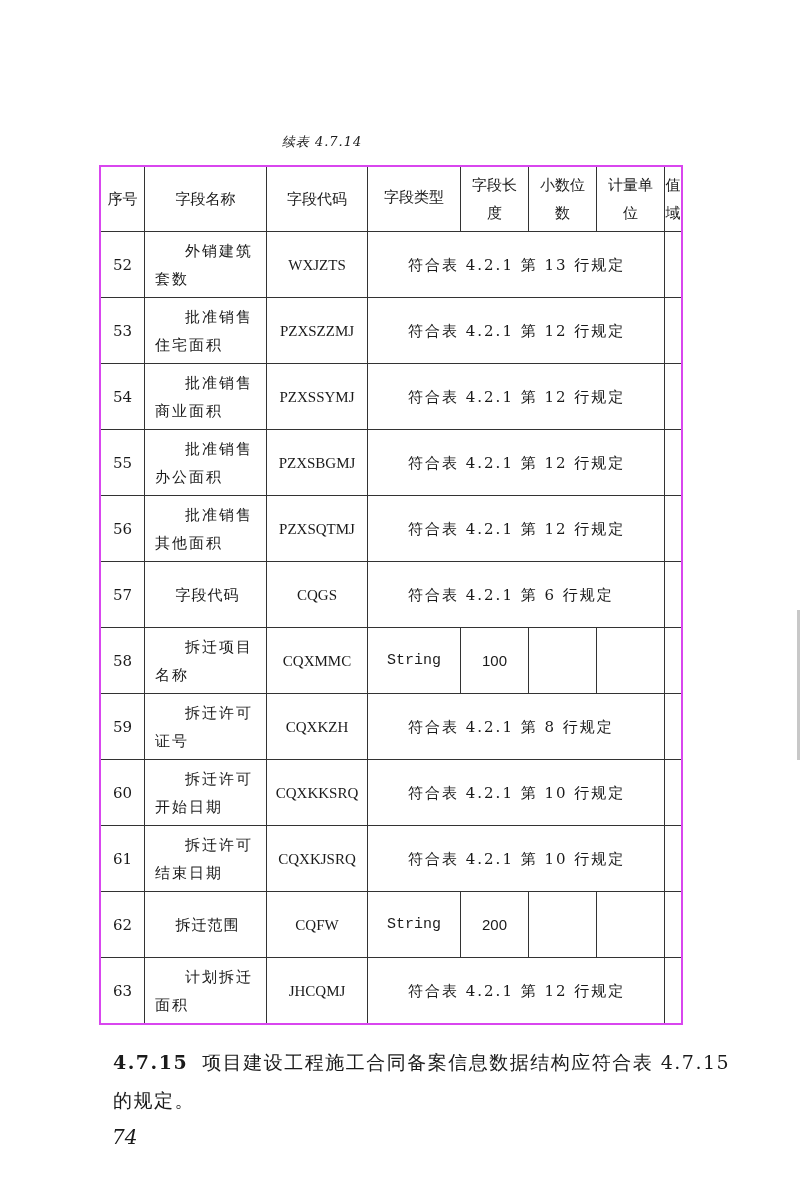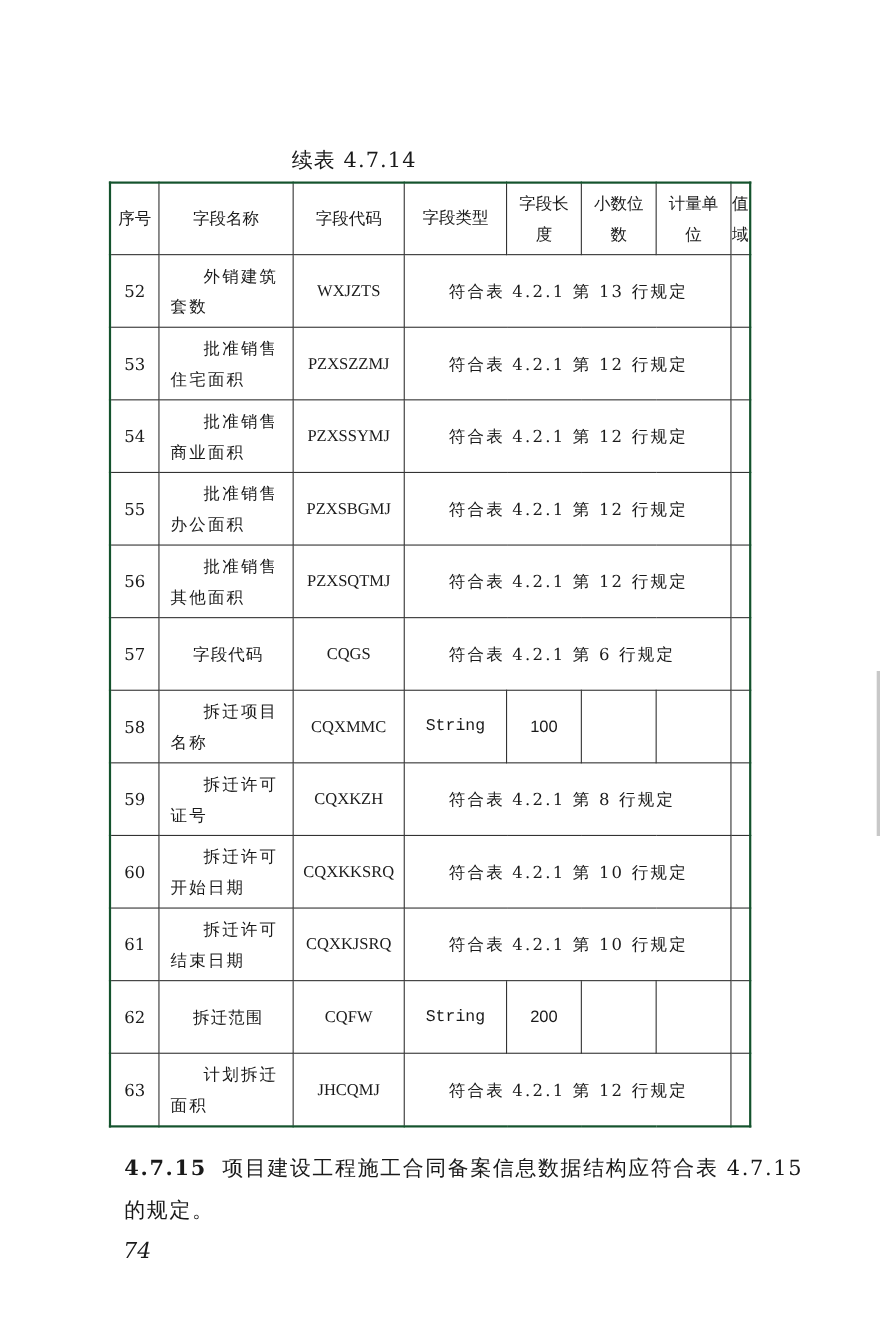--- a/index.html
+++ b/index.html
@@ -14,31 +14,32 @@
       overflow: hidden;
       font-family: "DejaVu Serif", "Liberation Serif", serif;
       color: #1a1a1a;
     }
     .caption {
       position: absolute;
       top: 133px;
       left: 0;
       width: 644px;
       text-align: center;
-      font-size: 19px;
+      font-size: 13px;
       letter-spacing: 1px;
+      font-style: italic;
     }
     table.spec {
       position: absolute;
       top: 165px;
       left: 99px;
       width: 584px;
       border-collapse: collapse;
       table-layout: fixed;
-      border: 2px solid #14532d;
+      border: 2px solid #d946ef;
     }
     table.spec th, table.spec td {
       border: 1px solid #333;
       padding: 0;
       font-weight: normal;
       vertical-align: middle;
       font-size: 15px;
       line-height: 28px;
     }
     table.spec thead th {
@@ -90,21 +91,21 @@
 <body>
 
 <div class="caption">续表 4.7.14</div>
 
 <table class="spec">
   <thead>
     <tr>
       <th class="c-no">序号</th>
       <th class="c-name" style="text-align:center;padding:0 !important;">字段名称</th>
       <th class="c-code" style="font-family:'DejaVu Serif',serif;">字段代码</th>
-      <th class="c-type" style="font-family:Liberation Sans, sans-serif;padding:0 12px;margin-top:36px;">字段类型</th>
+      <th class="c-type" style="font-family:Liberation Mono, monospace;padding:0 12px;margin-top:36px;">字段类型</th>
       <th class="c-len" style="font-family:'DejaVu Serif',serif;padding:0 8px;">字段长度</th>
       <th class="c-dec" style="padding:0 8px;">小数位数</th>
       <th class="c-unit" style="padding:0 8px;">计量单位</th>
       <th class="c-range">值域</th>
     </tr>
   </thead>
   <tbody id="tbody">
       <tr>
         <td class="c-no">52</td>
         <td class="c-name">

